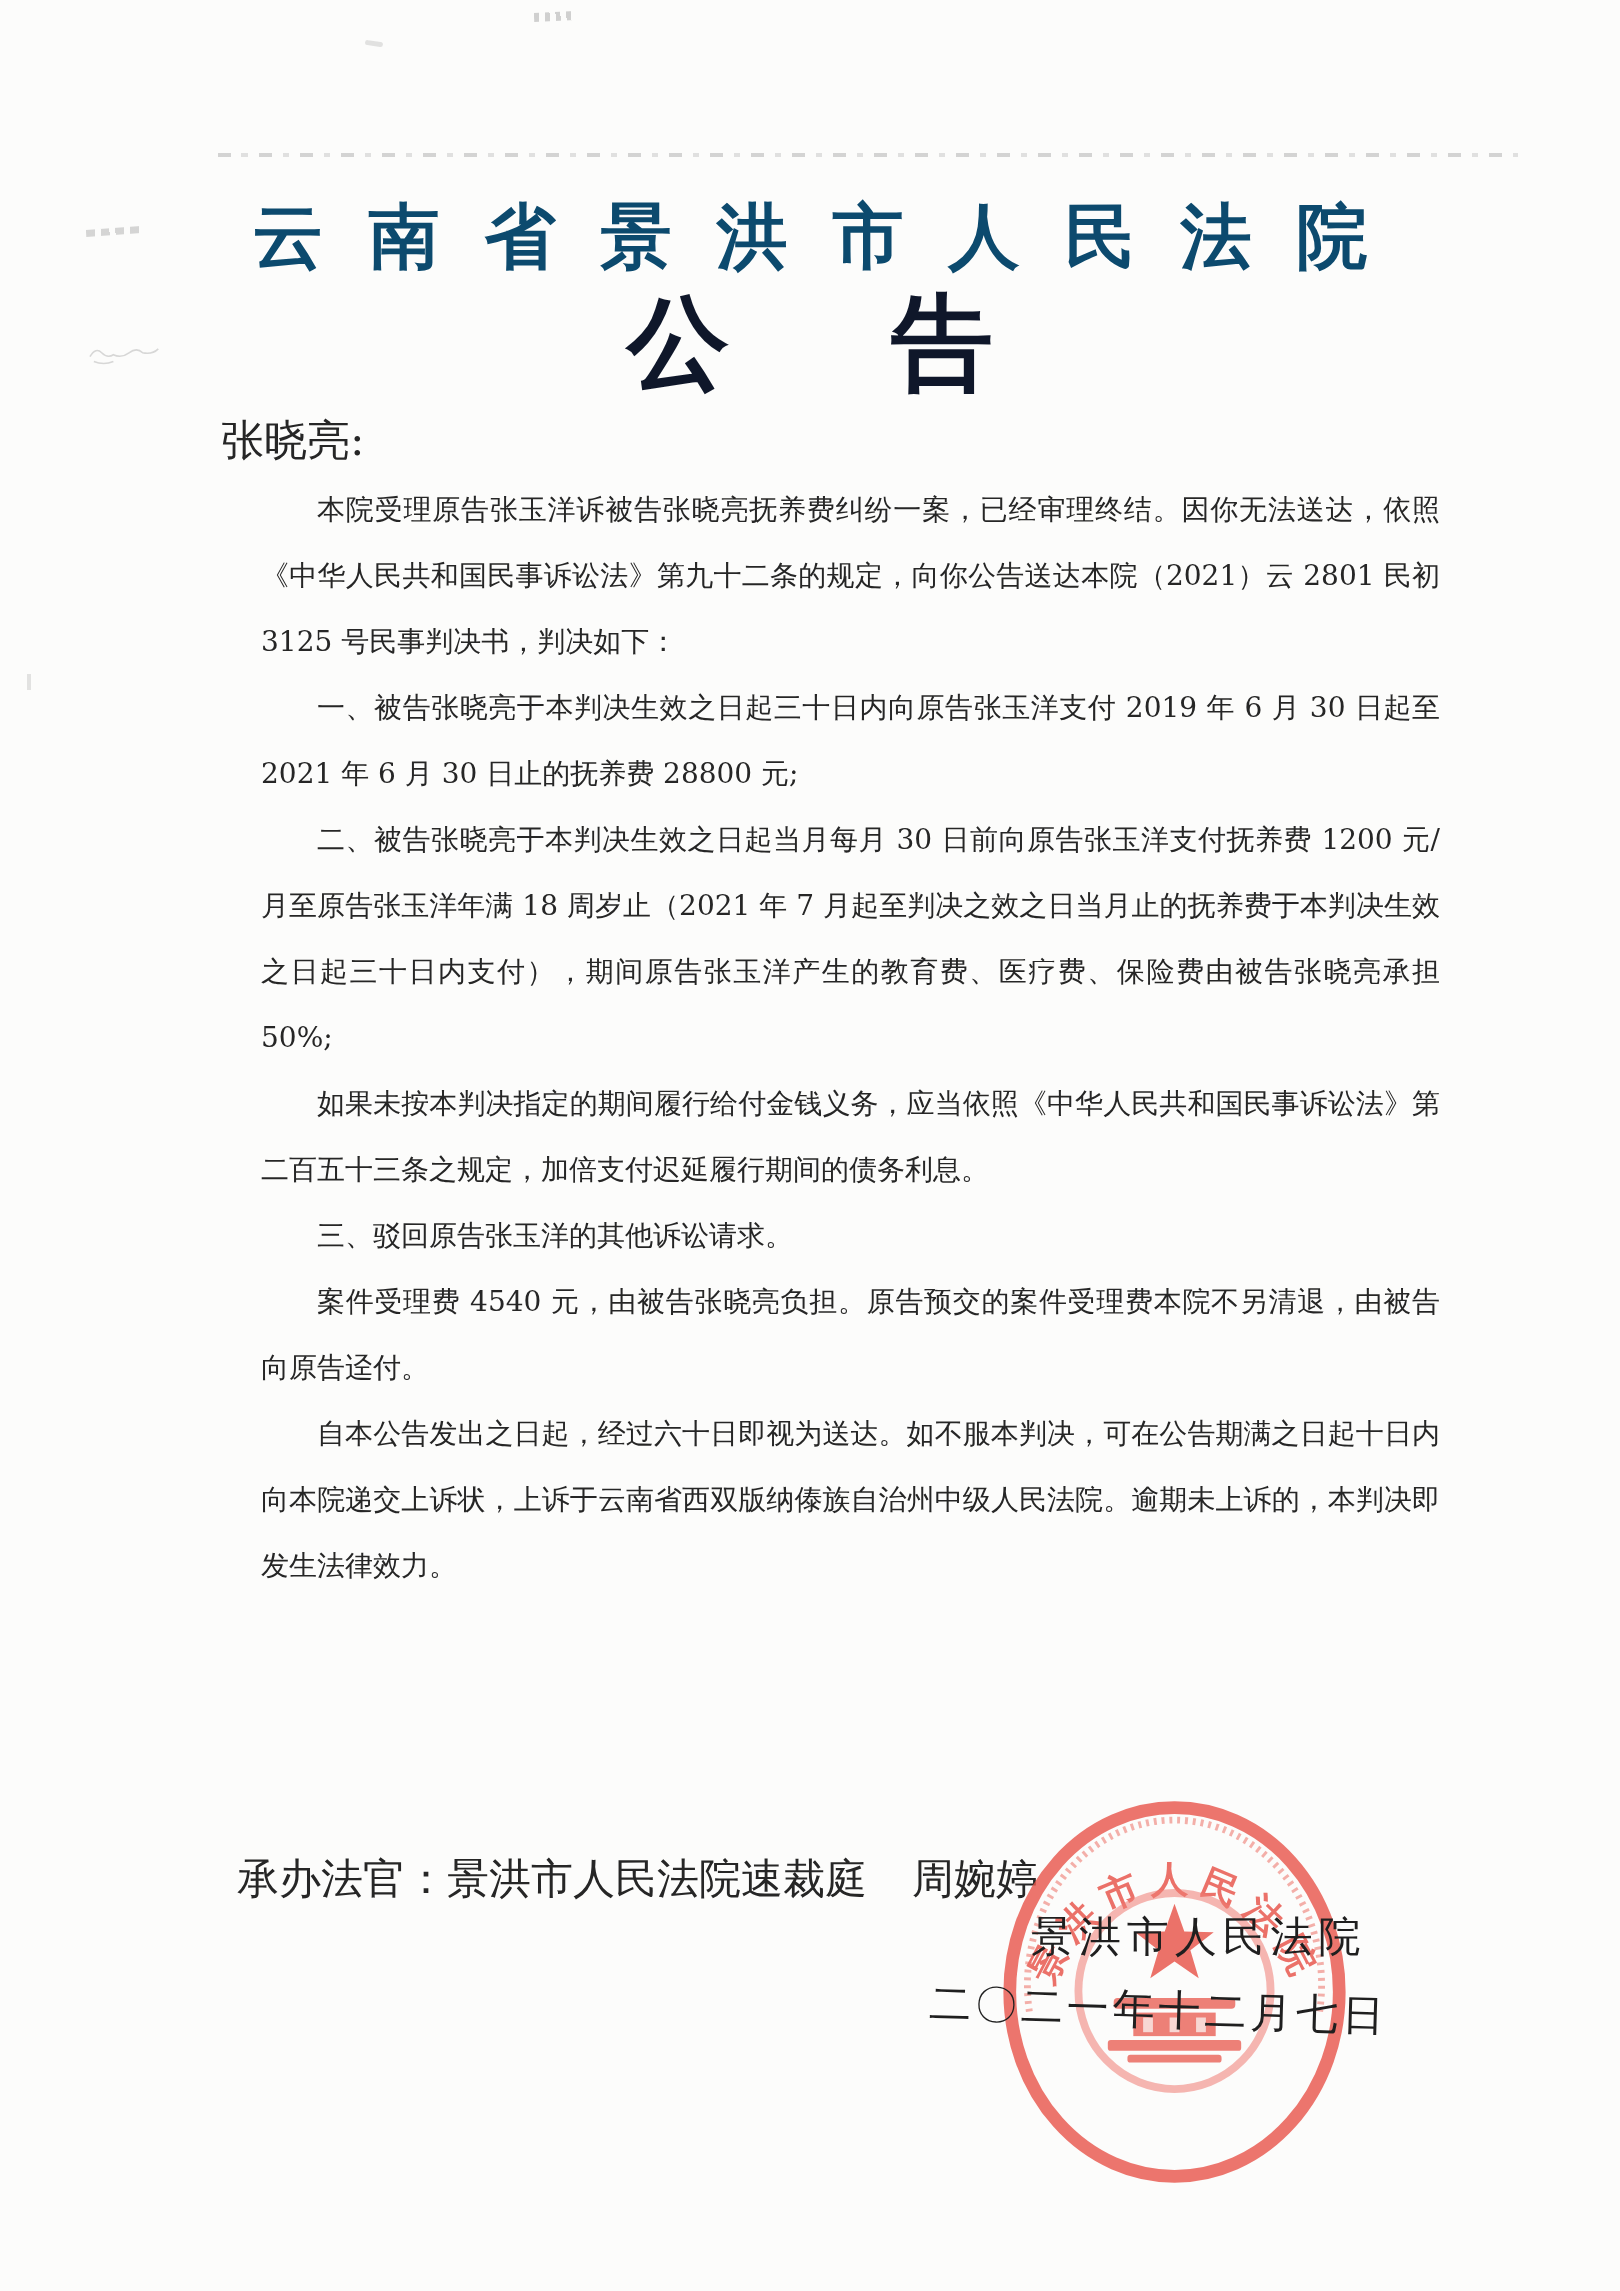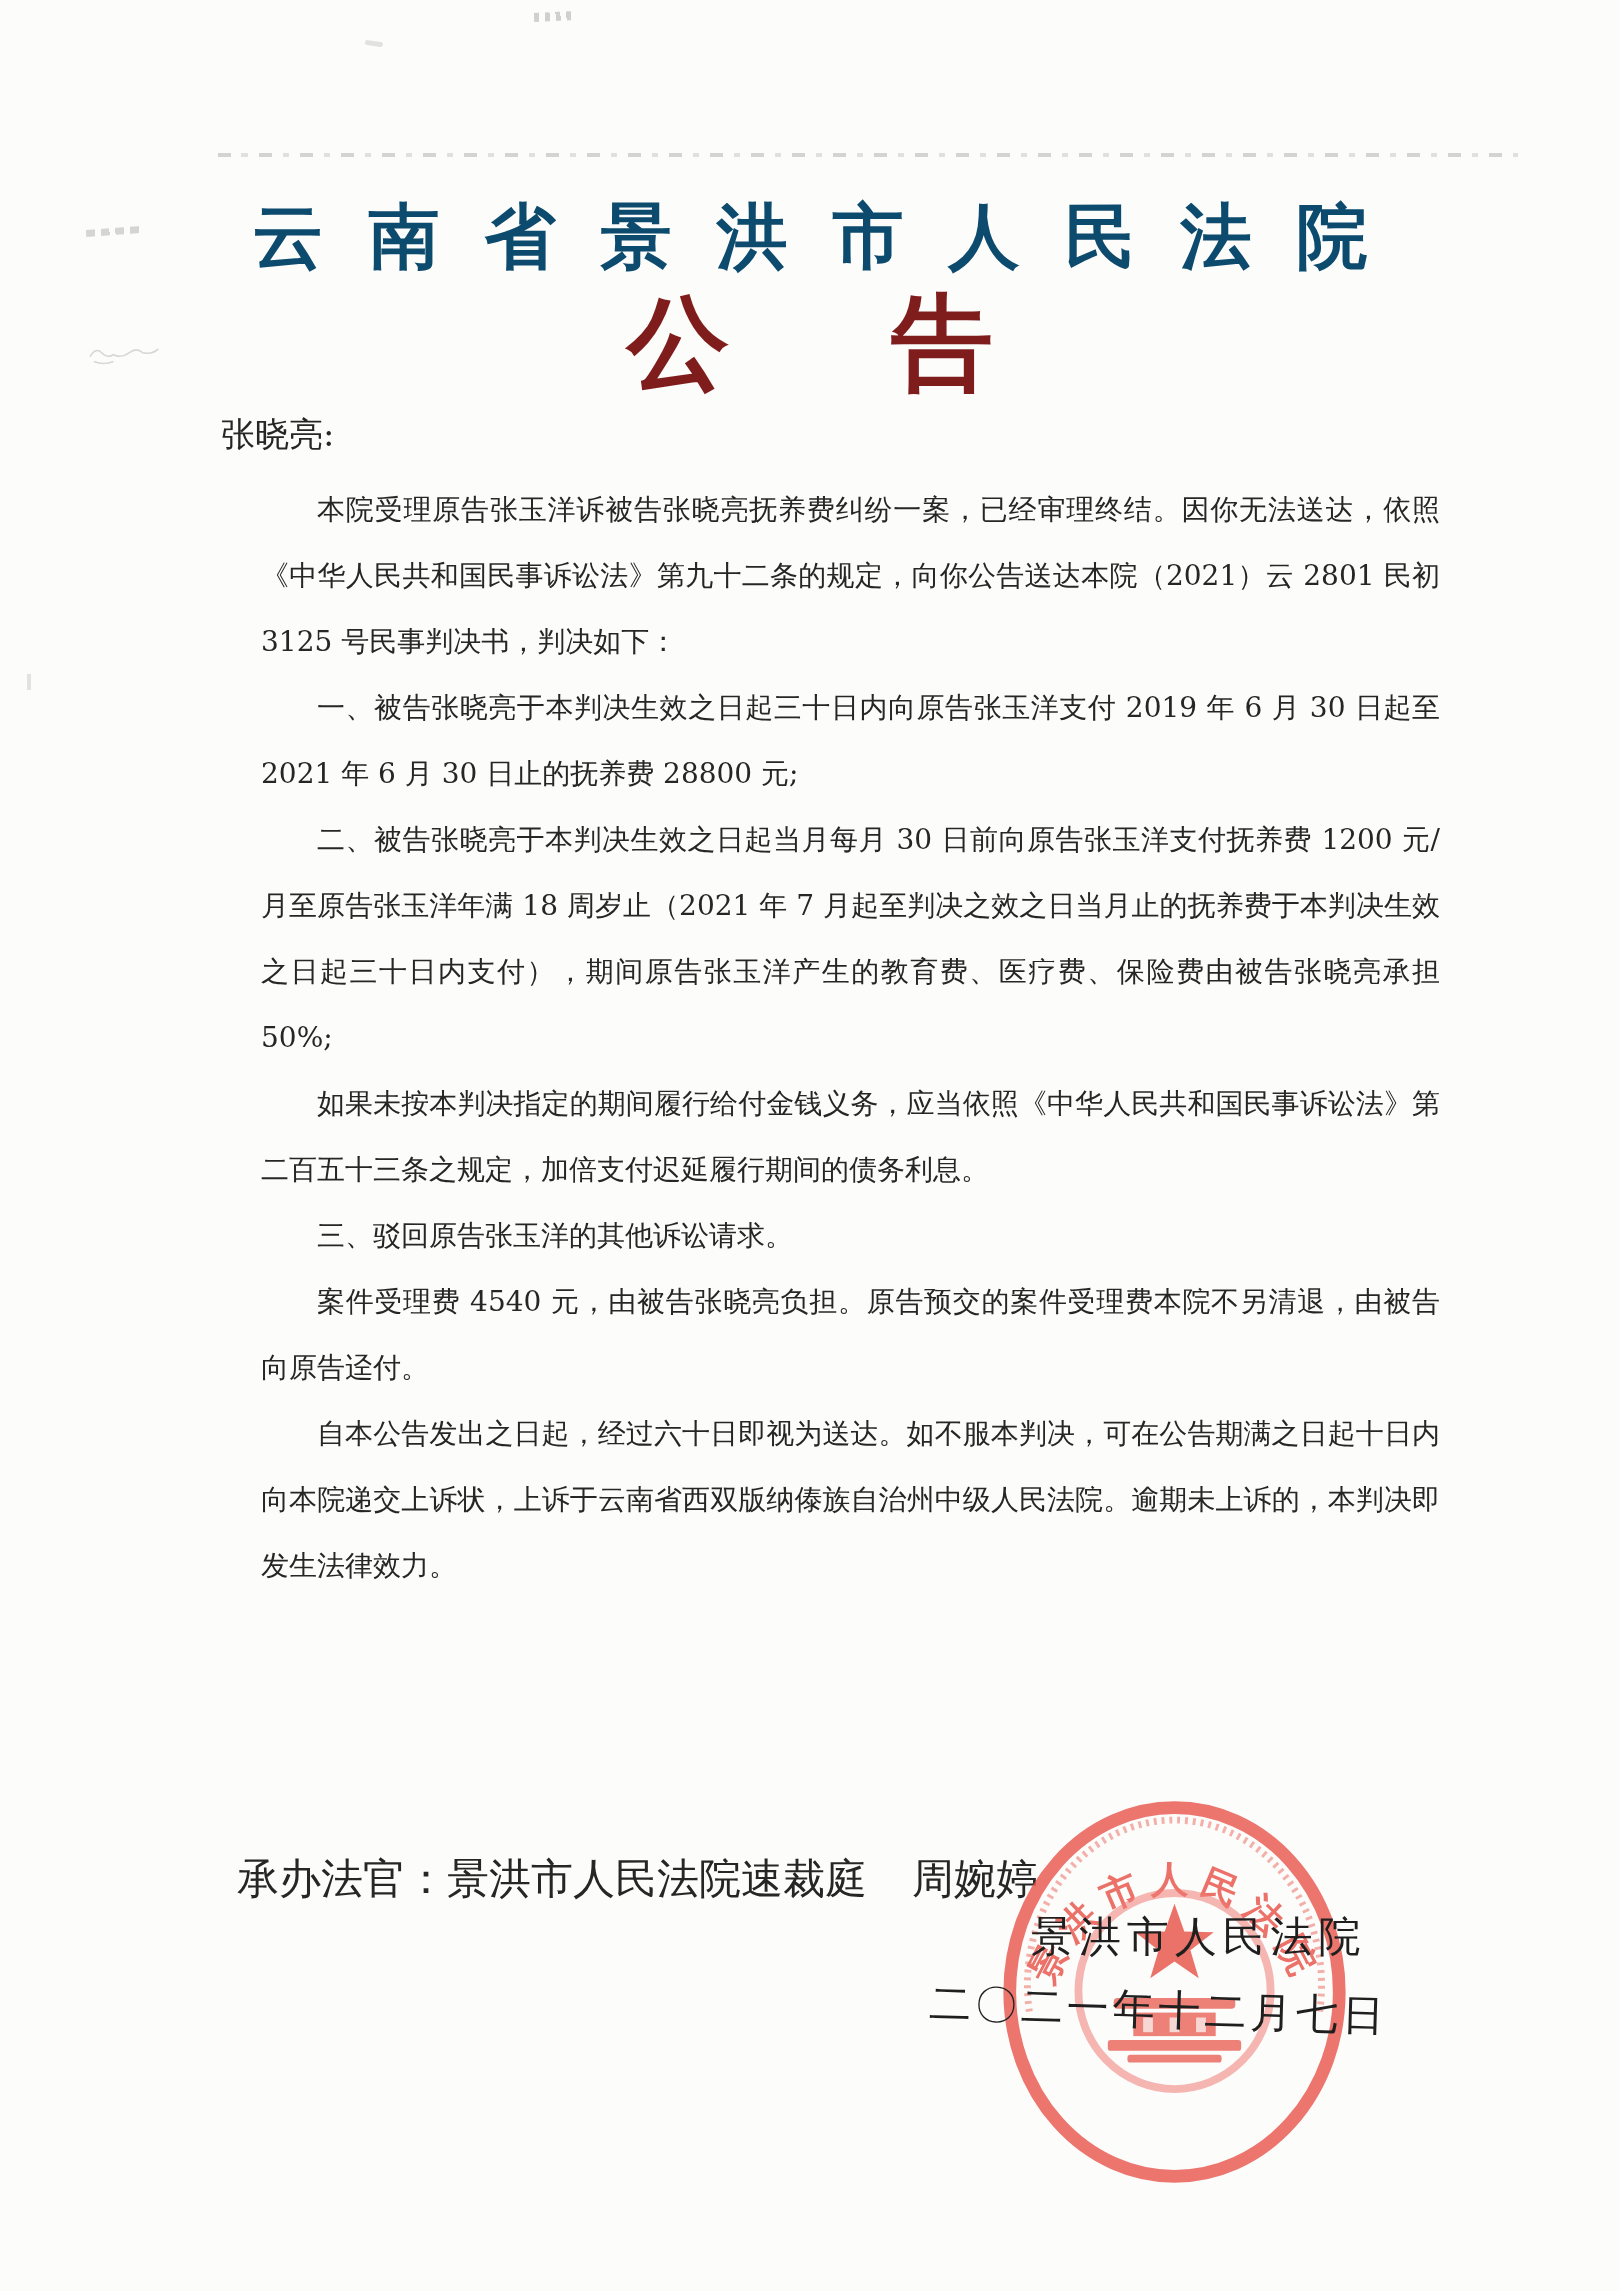--- a/index.html
+++ b/index.html
@@ -10,25 +10,25 @@
   }
   
   .court-name{
     position:absolute;top:190px;left:0;width:100%;text-align:center;
     font-family:"Liberation Sans","DejaVu Sans",sans-serif;font-weight:bold;
     font-size:71px;letter-spacing:45px;text-indent:45px;color:#0c4a6e;white-space:nowrap;
   }
   .doc-title{
     position:absolute;top:276px;left:0;width:100%;text-align:center;
     font-family:"Liberation Sans","DejaVu Sans",sans-serif;font-weight:bold;
-    font-size:102px;letter-spacing:162px;text-indent:162px;color:#7f1d1d;white-space:nowrap;
+    font-size:102px;letter-spacing:162px;text-indent:162px;color:#0f172a;white-space:nowrap;
   }
   
   .recipient{
-    position:absolute;top:412px;left:221px;font-size:34px;color:#262626;
+    position:absolute;top:412px;left:221px;font-size:43px;color:#262626;
   }
   .body-block{
     position:absolute;top:477px;left:221px;width:1179px;
     font-size:28px;line-height:66px;text-align:justify;color:#262626;margin-left:40px;
   }
   .body-block p{margin:0;text-indent:2em;}
   
   .judge-line{
     position:absolute;top:1851px;left:237px;font-size:42px;color:#262626;white-space:nowrap;
   }

